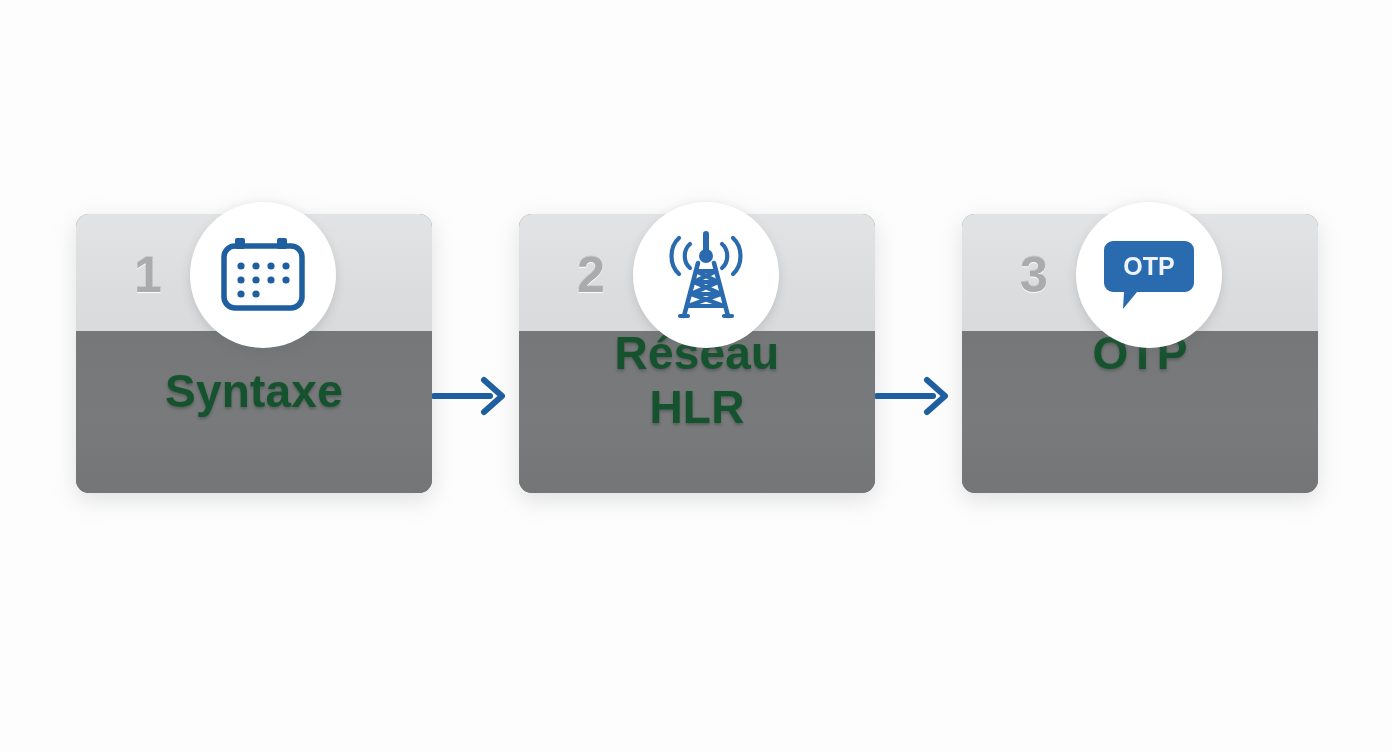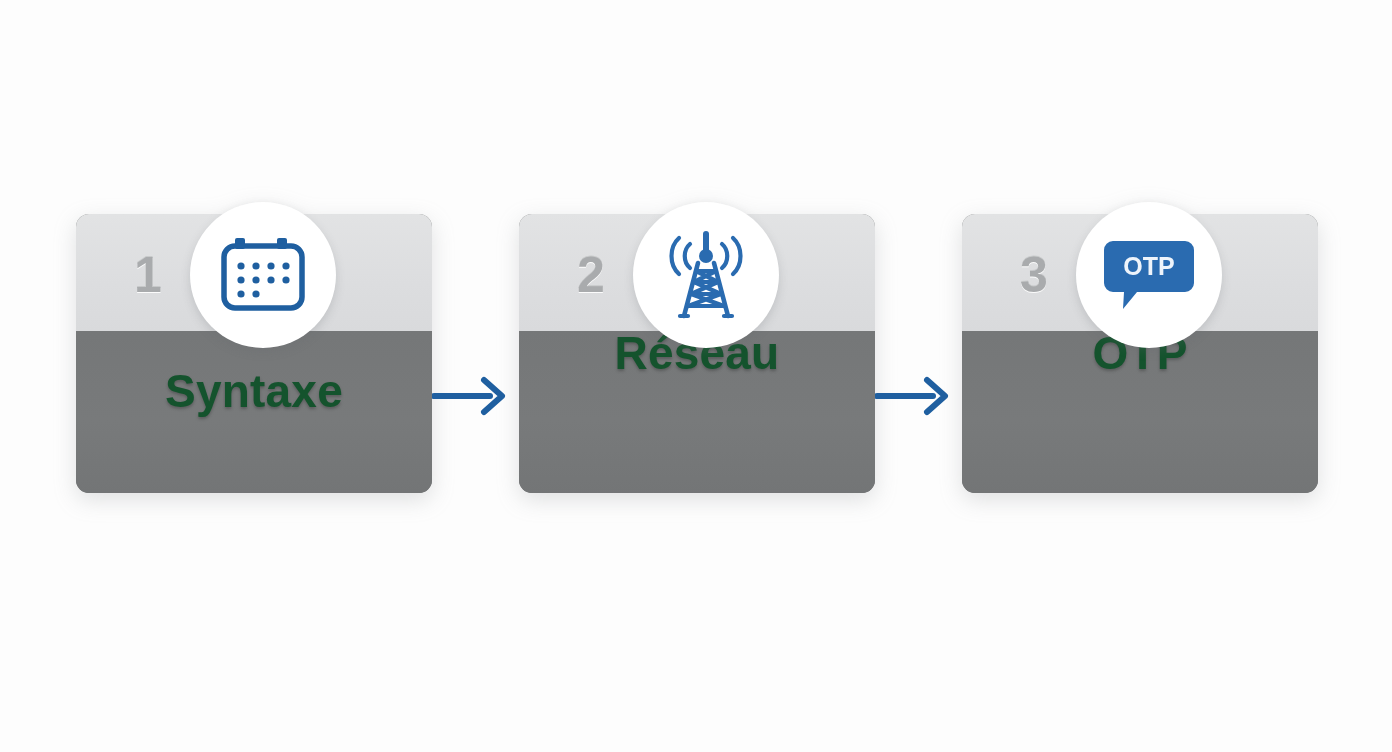--- a/index.html
+++ b/index.html
@@ -207,20 +207,21 @@
           <path d="M32 52 L59 64 M56 52 L29 64"></path>
           <path d="M29 64 L62 76 M59 64 L26 76"></path>
 
           <path d="M18 86 H26 M62 86 H70"></path>
         </svg>
       </span>
     </div>
 
     <div class="card-label two-line">
       <span class="line">Réseau</span>
+      <span class="line">HLR</span>
     </div>
   </div>
 
   <div class="connector">
     <span>
       <svg width="80" height="44" viewBox="0 0 80 44">
         <path d="M2 22 H58" stroke="#1f5fa0" stroke-width="6" stroke-linecap="round" fill="none"></path>
         <path d="M52 6 L70 22 L52 38" stroke="#1f5fa0" stroke-width="6" stroke-linecap="round" stroke-linejoin="round" fill="none"></path>
       </svg>
     </span>

